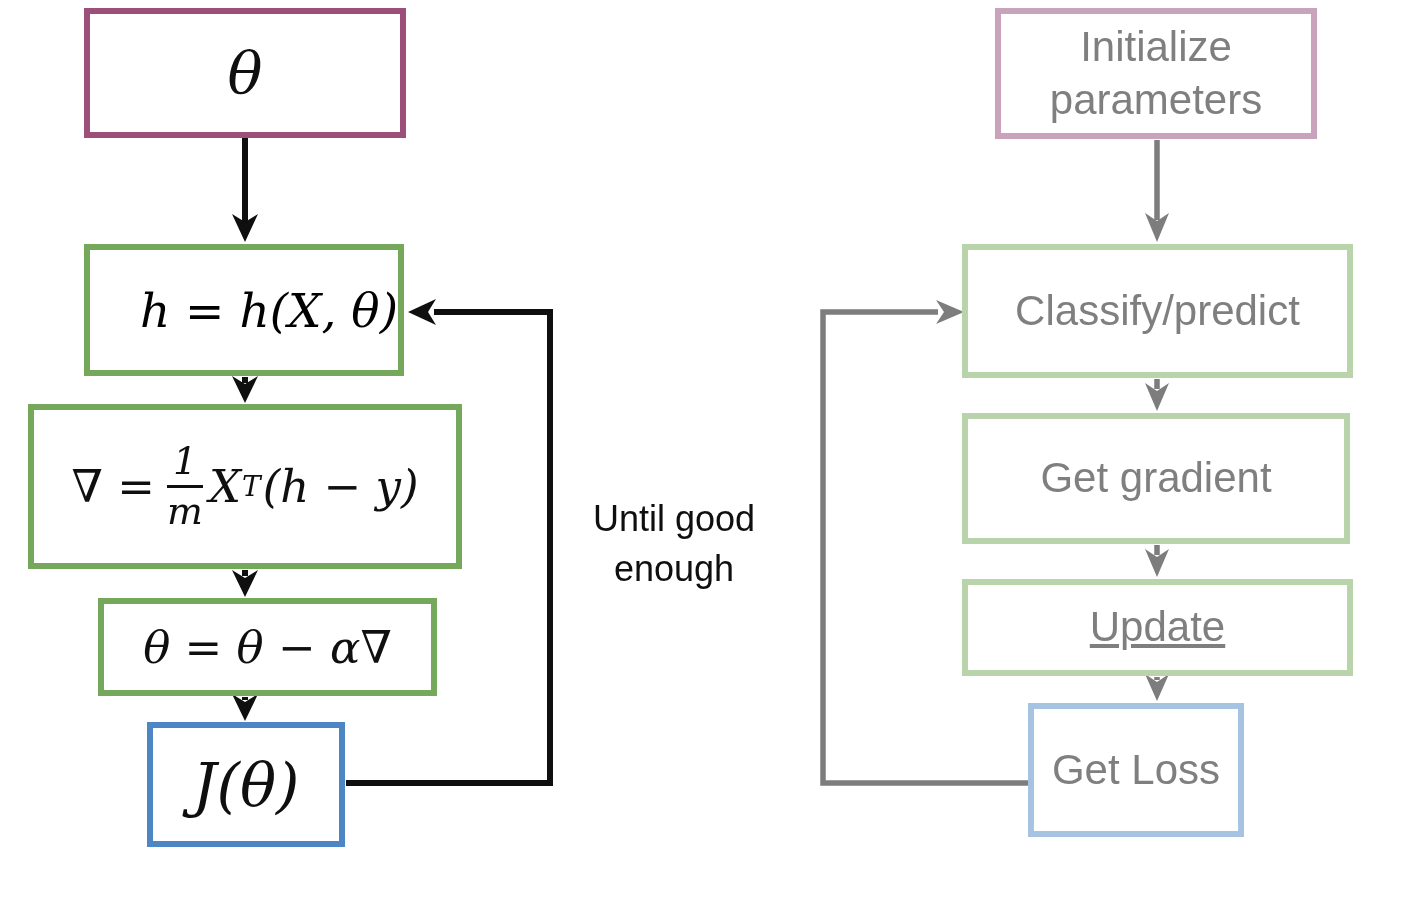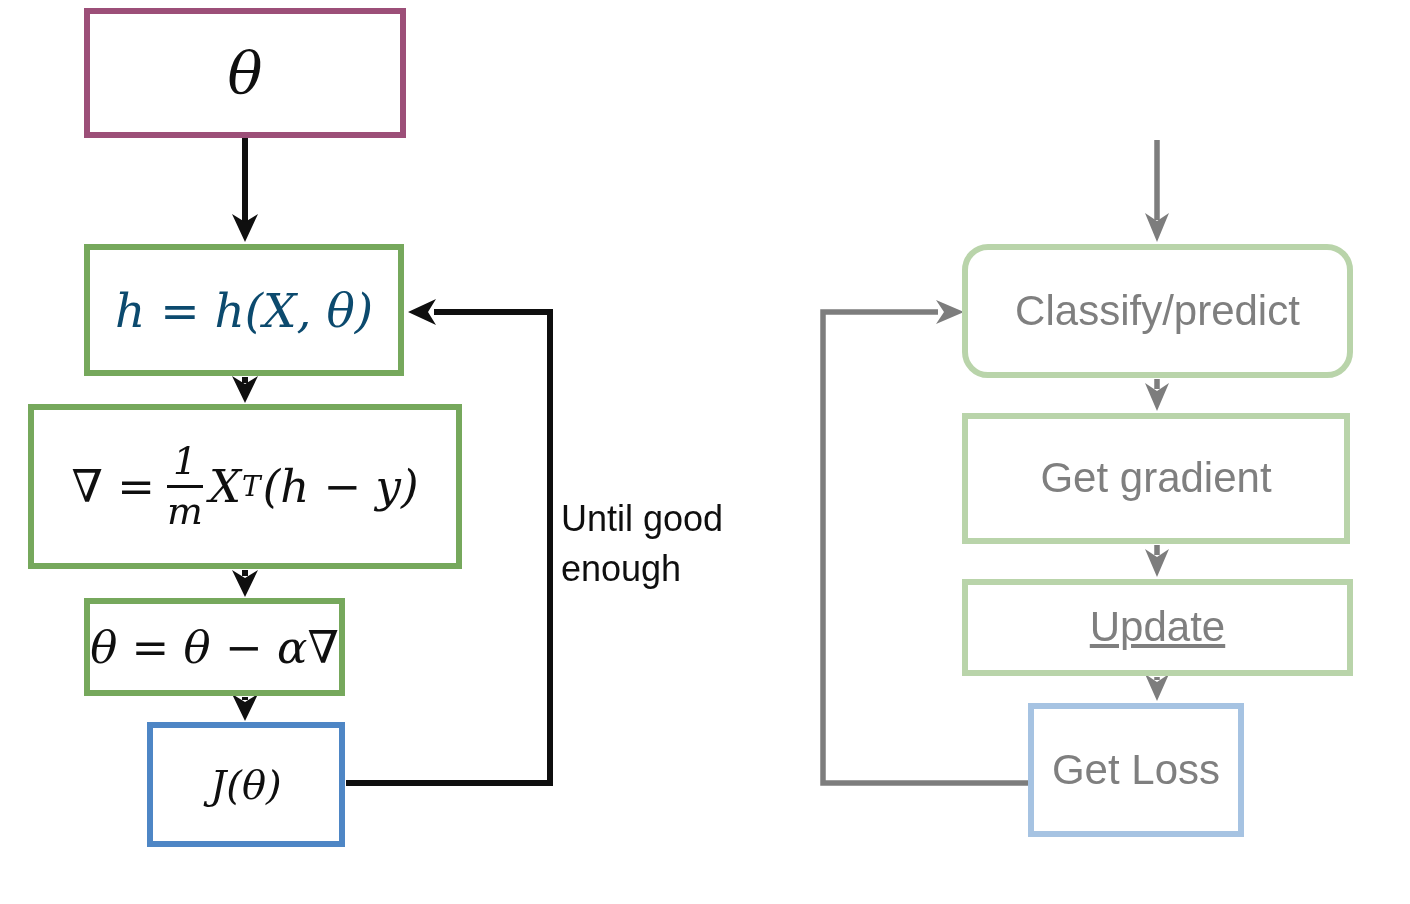--- a/index.html
+++ b/index.html
@@ -35,22 +35,22 @@
   
   .box.mathbox {
     border: 6px solid #76a85c;
     color: #0f0f0f;
     font-family: "DejaVu Serif", "Liberation Serif", serif;
     font-style: italic;
   }
   .box-theta     { left: 84px;  top: 8px;   width: 322px; height: 130px; font-size: 58px; }
   .box-hyp       { left: 84px;  top: 244px; width: 320px; height: 132px; font-size: 47px; }
   .box-grad      { left: 28px;  top: 404px; width: 434px; height: 165px; font-size: 45px; }
-  .box-upd-eq    { left: 84px;  top: 598px; width: 261px; height: 98px;  font-size: 45px; }
-  .box-loss-eq   { left: 147px; top: 722px; width: 198px; height: 125px; font-size: 40px; }
+  .box-upd-eq    { left: 98px;  top: 598px; width: 339px; height: 98px;  font-size: 45px; }
+  .box-loss-eq   { left: 147px; top: 722px; width: 198px; height: 125px; font-size: 60px; }
 
   .eq-row { display: inline-flex; align-items: center; white-space: nowrap; }
   .eq-row .lhs { margin-right: 10px; }
   .eq-row .rhs { margin-left: 2px; }
   .frac {
     display: inline-flex;
     flex-direction: column;
     align-items: center;
     margin: 0 6px 0 2px;
     font-size: 0.84em;
@@ -60,39 +60,40 @@
   .frac .den { padding-top: 2px; }
   .exp {
     font-size: 0.62em;
     vertical-align: 0.62em;
     line-height: 0;
     margin-left: 1px;
   }
 
   .loop-label {
     position: absolute;
-    left: 561px;
+    left: 544px;
     top: 494px;
     width: 260px;
+    text-align: center;
     font-size: 36px;
     line-height: 1.38;
     color: #0f0f0f;
     font-family: "Liberation Sans", sans-serif;
   }
 
   
   .box.wordbox {
     border: 6px solid #b9d4aa;
     color: #7f7f7f;
     font-size: 42px;
     line-height: 1.25;
     font-family: "Liberation Sans", sans-serif;
   }
   .box-init     { left: 995px;  top: 8px;   width: 322px; height: 131px; }
-  .box-classify { left: 962px;  top: 244px; width: 391px; height: 134px; border-radius: 26px; }
+  .box-classify { left: 962px;  top: 244px; width: 391px; height: 134px; }
   .box-gradient { left: 962px;  top: 413px; width: 388px; height: 131px; }
   .box-update   { left: 962px;  top: 579px; width: 391px; height: 97px; text-decoration: underline;  }
   .box-getloss  { left: 1028px; top: 703px; width: 216px; height: 134px; }
 
   .arrow-group line, .arrow-group polyline {
     stroke: currentColor;
     fill: none;
     stroke-linejoin: miter;
   }
   .arrow-group polygon {
@@ -143,21 +144,21 @@
 
       <polyline points="1028,783 823,783 823,312 938,312"></polyline>
       <polygon points="936,300 964,312 936,324 944,312"></polygon>
     </g>
   </svg>
 
   <div class="box mathbox box-theta" style="border-color: rgb(156, 79, 120); color: rgb(15, 15, 15);">
     <span>θ</span>
   </div>
 
-  <div class="box mathbox box-hyp" style="border-color: rgb(118, 168, 92); color: #0c4a6e;">
+  <div class="box mathbox box-hyp" style="border-color: rgb(118, 168, 92); color: #000000; justify-content: flex-end;">
     <span>h = h(X, θ)</span>
   </div>
 
   <div class="box mathbox box-grad" style="border-color: rgb(118, 168, 92); color: rgb(15, 15, 15);">
     <span class="eq-row">
       <span class="lhs">∇ =</span>
       <span class="frac">
         <span class="num">1</span>
         <span class="den">m</span>
       </span>
@@ -170,20 +171,23 @@
   <div class="box mathbox box-upd-eq" style="border-color: rgb(118, 168, 92); color: rgb(15, 15, 15);">
     <span>θ = θ − α∇</span>
   </div>
 
   <div class="box mathbox box-loss-eq" style="border-color: rgb(78, 134, 197); color: rgb(15, 15, 15);">
     <span>J(θ)</span>
   </div>
 
   <div class="loop-label" style="color: rgb(15, 15, 15);">Until good enough</div>
 
+  <div class="box wordbox box-init" style="border-color: rgb(201, 163, 188); color: rgb(127, 127, 127);">
+    <span>Initialize parameters</span>
+  </div>
 
   <div class="box wordbox box-classify" style="border-color: rgb(185, 212, 170); color: rgb(127, 127, 127);">
     <span>Classify/predict</span>
   </div>
 
   <div class="box wordbox box-gradient" style="border-color: rgb(185, 212, 170); color: rgb(127, 127, 127);">
     <span>Get gradient</span>
   </div>
 
   <div class="box wordbox box-update" style="border-color: rgb(185, 212, 170); color: rgb(127, 127, 127);">

